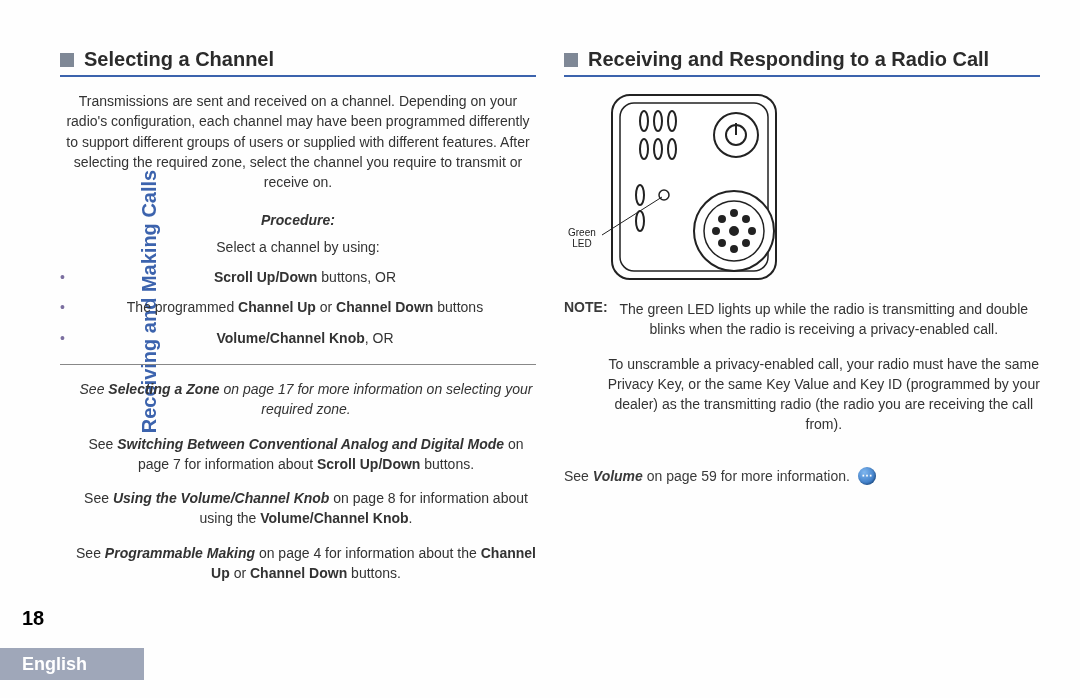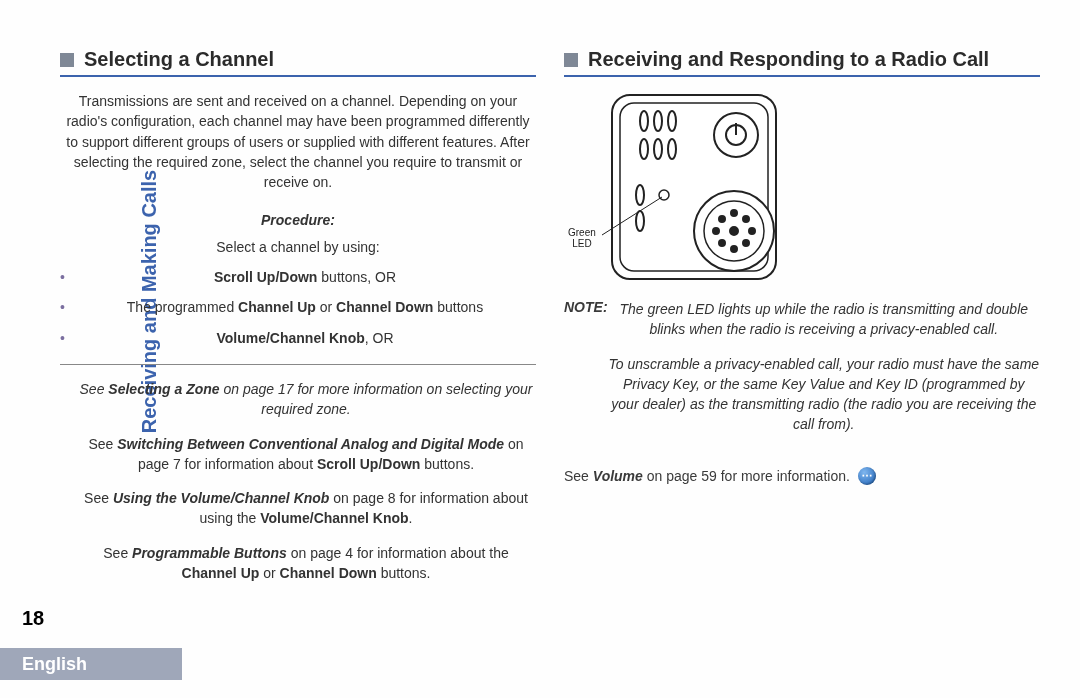--- a/index.html
+++ b/index.html
@@ -35,21 +35,21 @@
     bottom: 68px;
     color: #000000;
     font-weight: bold;
     font-size: 20px;
   }
   .footer-bar {
     position: absolute;
     left: 0;
     bottom: 18px;
     height: 32px;
-    width: 182px;
+    width: 144px;
     background: #9fa7b9;
     display: flex;
     align-items: center;
     padding-left: 22px;
     color: #fff;
     font-weight: bold;
     font-size: 18px;
   }
   .columns {
     display: flex;
@@ -119,21 +119,21 @@
   }
   .diagram-box svg { width: 100%; height: 100%; }
   .led-label {
     position: absolute;
     left: 4px;
     top: 136px;
     font-size: 10px;
     color: #222;
     line-height: 1.1;
   }
-  .note-row { display: flex; margin-bottom: 18px; font-style: italic; }
+  .note-row { display: flex; margin-bottom: 18px; }
   .note-row .nk { font-weight: bold; font-size: 14px; flex: none; }
   .note-row .nb { font-size: 14px; line-height: 1.45; }
   .note-row .nb p { margin-bottom: 14px; }
   .see-privacy { display: flex; align-items: center; gap: 8px; font-size: 14px; }
   .info-icon {
     width: 18px; height: 18px; border-radius: 50%;
     background: radial-gradient(circle at 35% 30%, #7fb6ee, #1a5fb4);
     display: inline-flex; align-items: center; justify-content: center;
     color: #fff; font-size: 11px; font-weight: bold;
     box-shadow: inset -1px -1px 2px rgba(0,0,0,.3);
@@ -178,21 +178,21 @@
       <p class="ref ital">
         <span>See </span><span class="bold-ital">Selecting a Zone</span><span> on page 17 for more information on selecting your required zone.</span>
       </p>
       <p class="ref">
         <span>See </span><span class="bold-ital">Switching Between Conventional Analog and Digital Mode</span><span> on page 7 for information about </span><span class="bold">Scroll Up/Down</span><span> buttons.</span>
       </p>
       <p class="ref">
         <span>See </span><span class="bold-ital">Using the Volume/Channel Knob</span><span> on page 8 for information about using the </span><span class="bold">Volume/Channel Knob</span><span>.</span>
       </p>
       <p class="ref">
-        <span>See </span><span class="bold-ital">Programmable Buttons</span><span> on page 4 for information about the </span><span class="bold">Channel Up</span><span> or </span><span class="bold">Channel Down</span><span> buttons.</span>
+        <span>See </span><span class="bold-ital">Programmable Making</span><span> on page 4 for information about the </span><span class="bold">Channel Up</span><span> or </span><span class="bold">Channel Down</span><span> buttons.</span>
       </p>
     </div>
 
     <div class="col">
       <div class="section-head">
         <span class="sq"></span>
         <h2>Receiving and Responding to a Radio Call</h2>
       </div>
 
       <div class="right-top">

